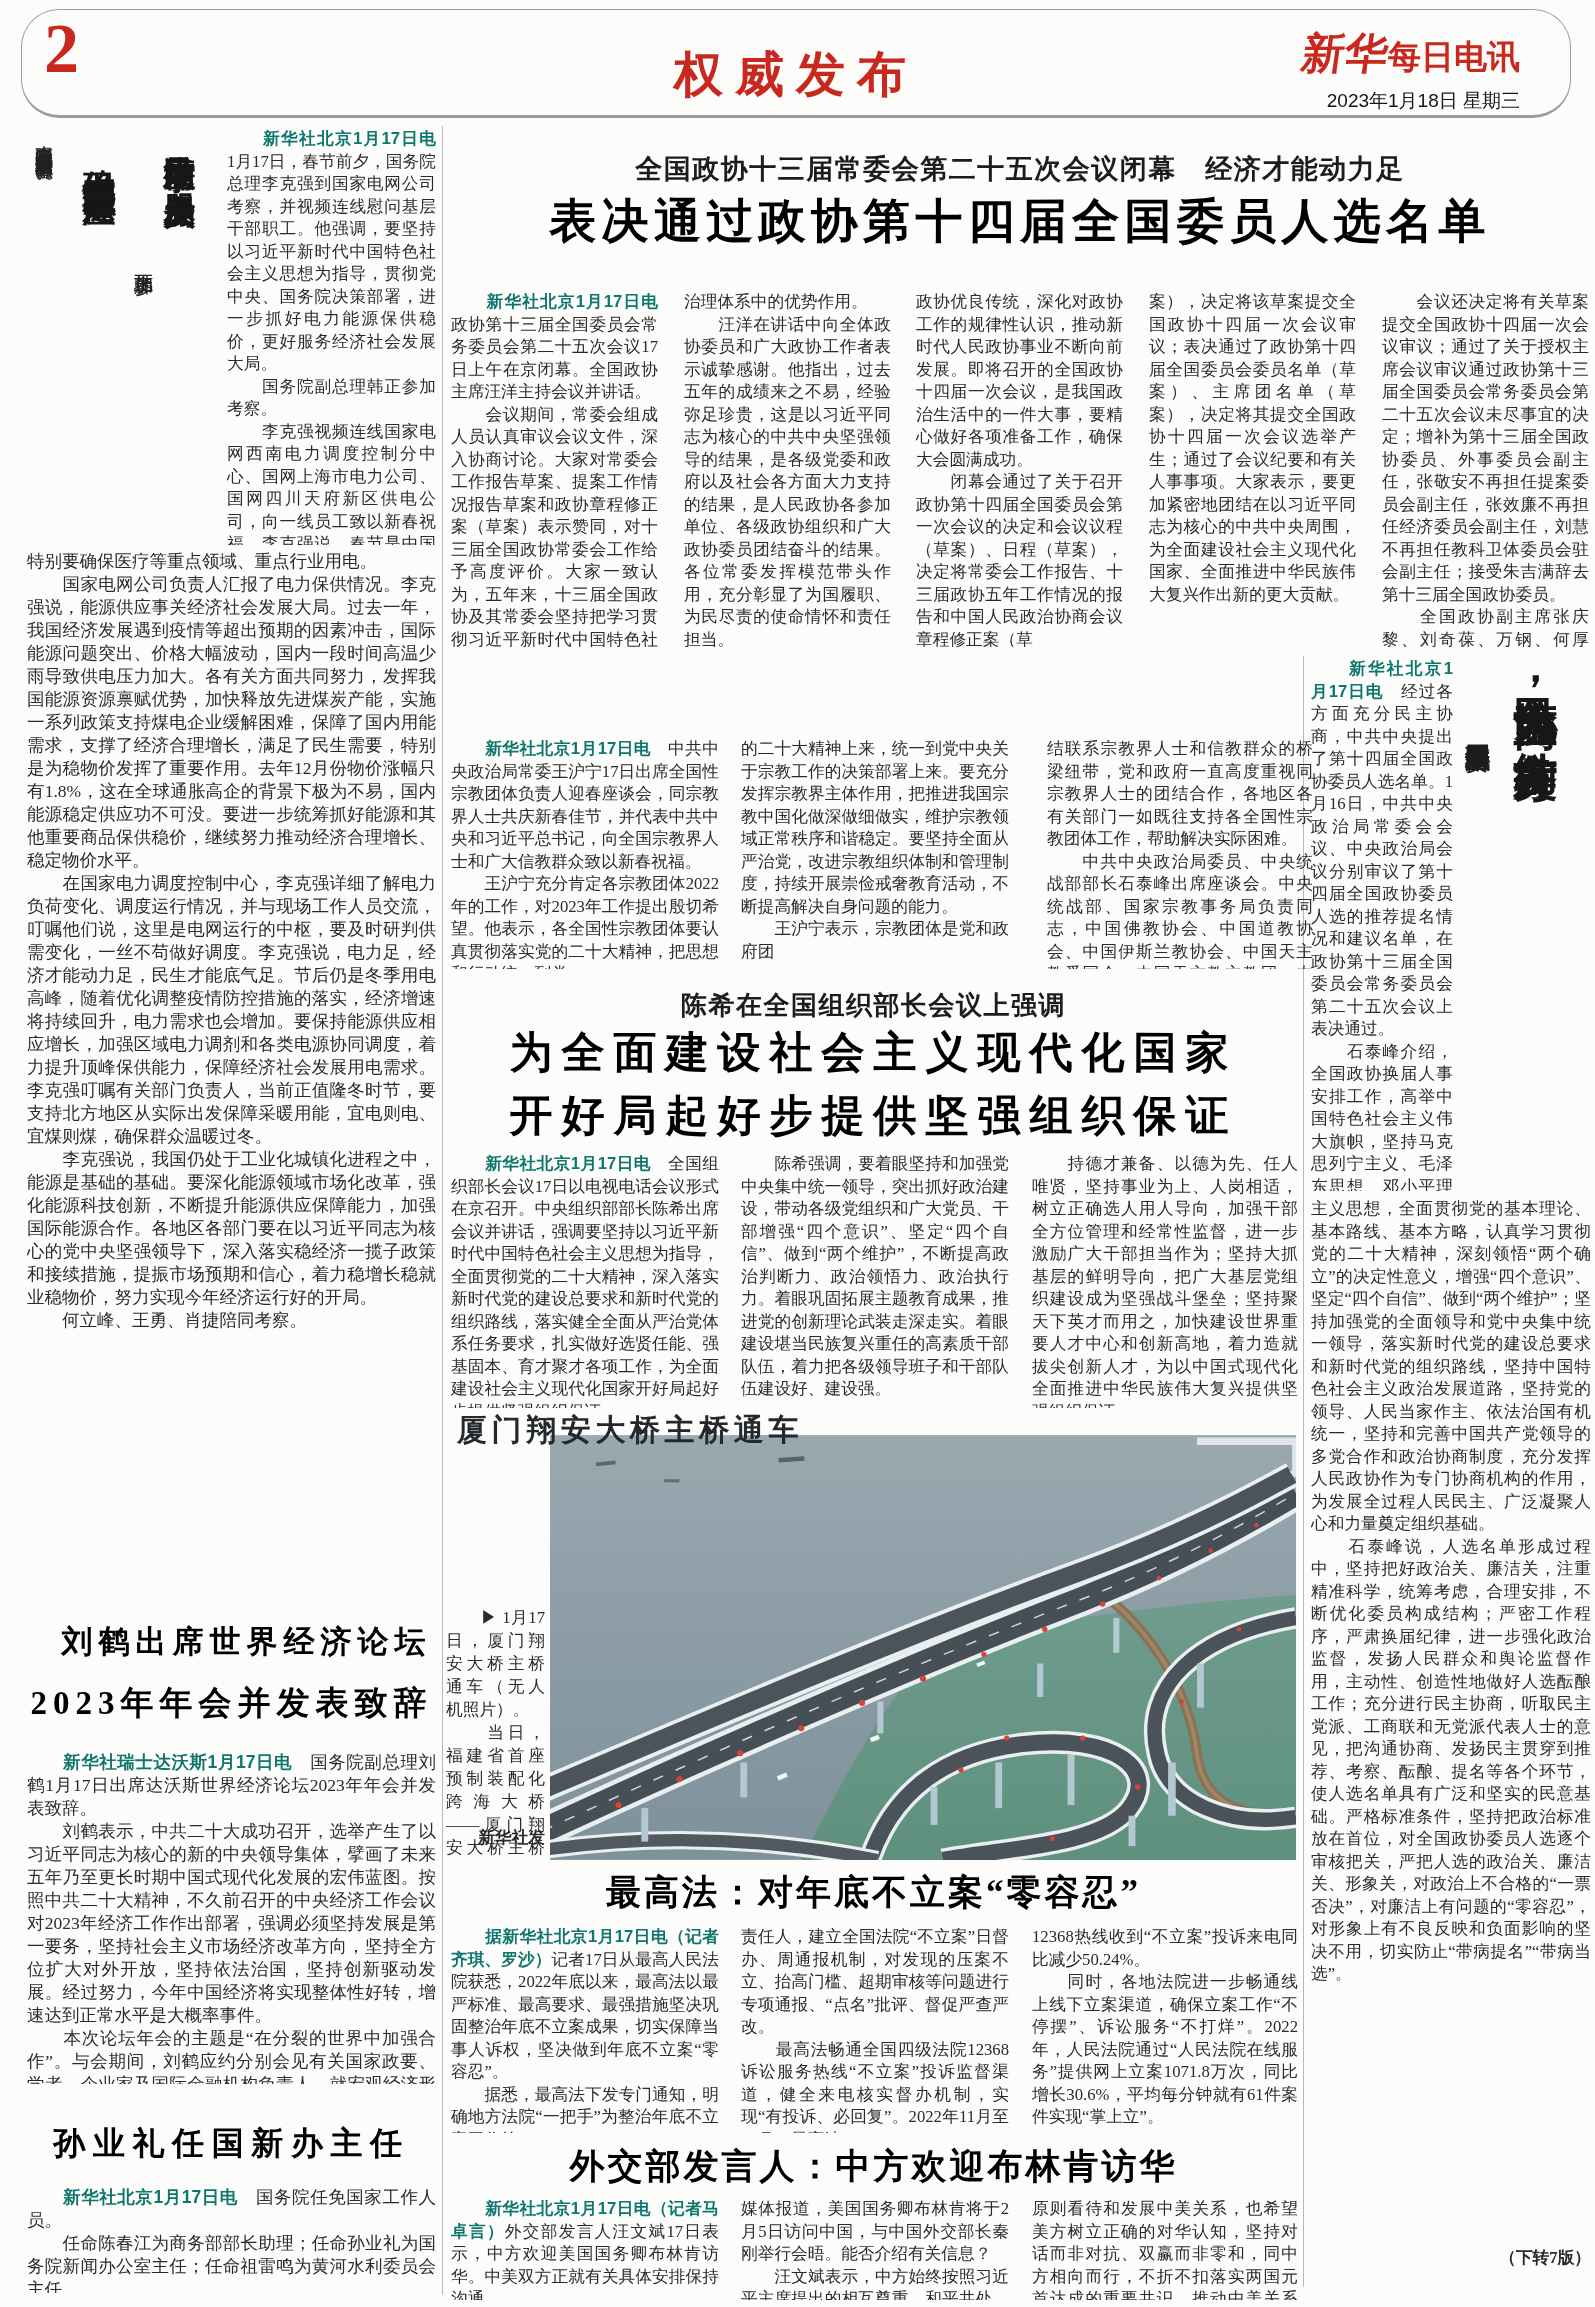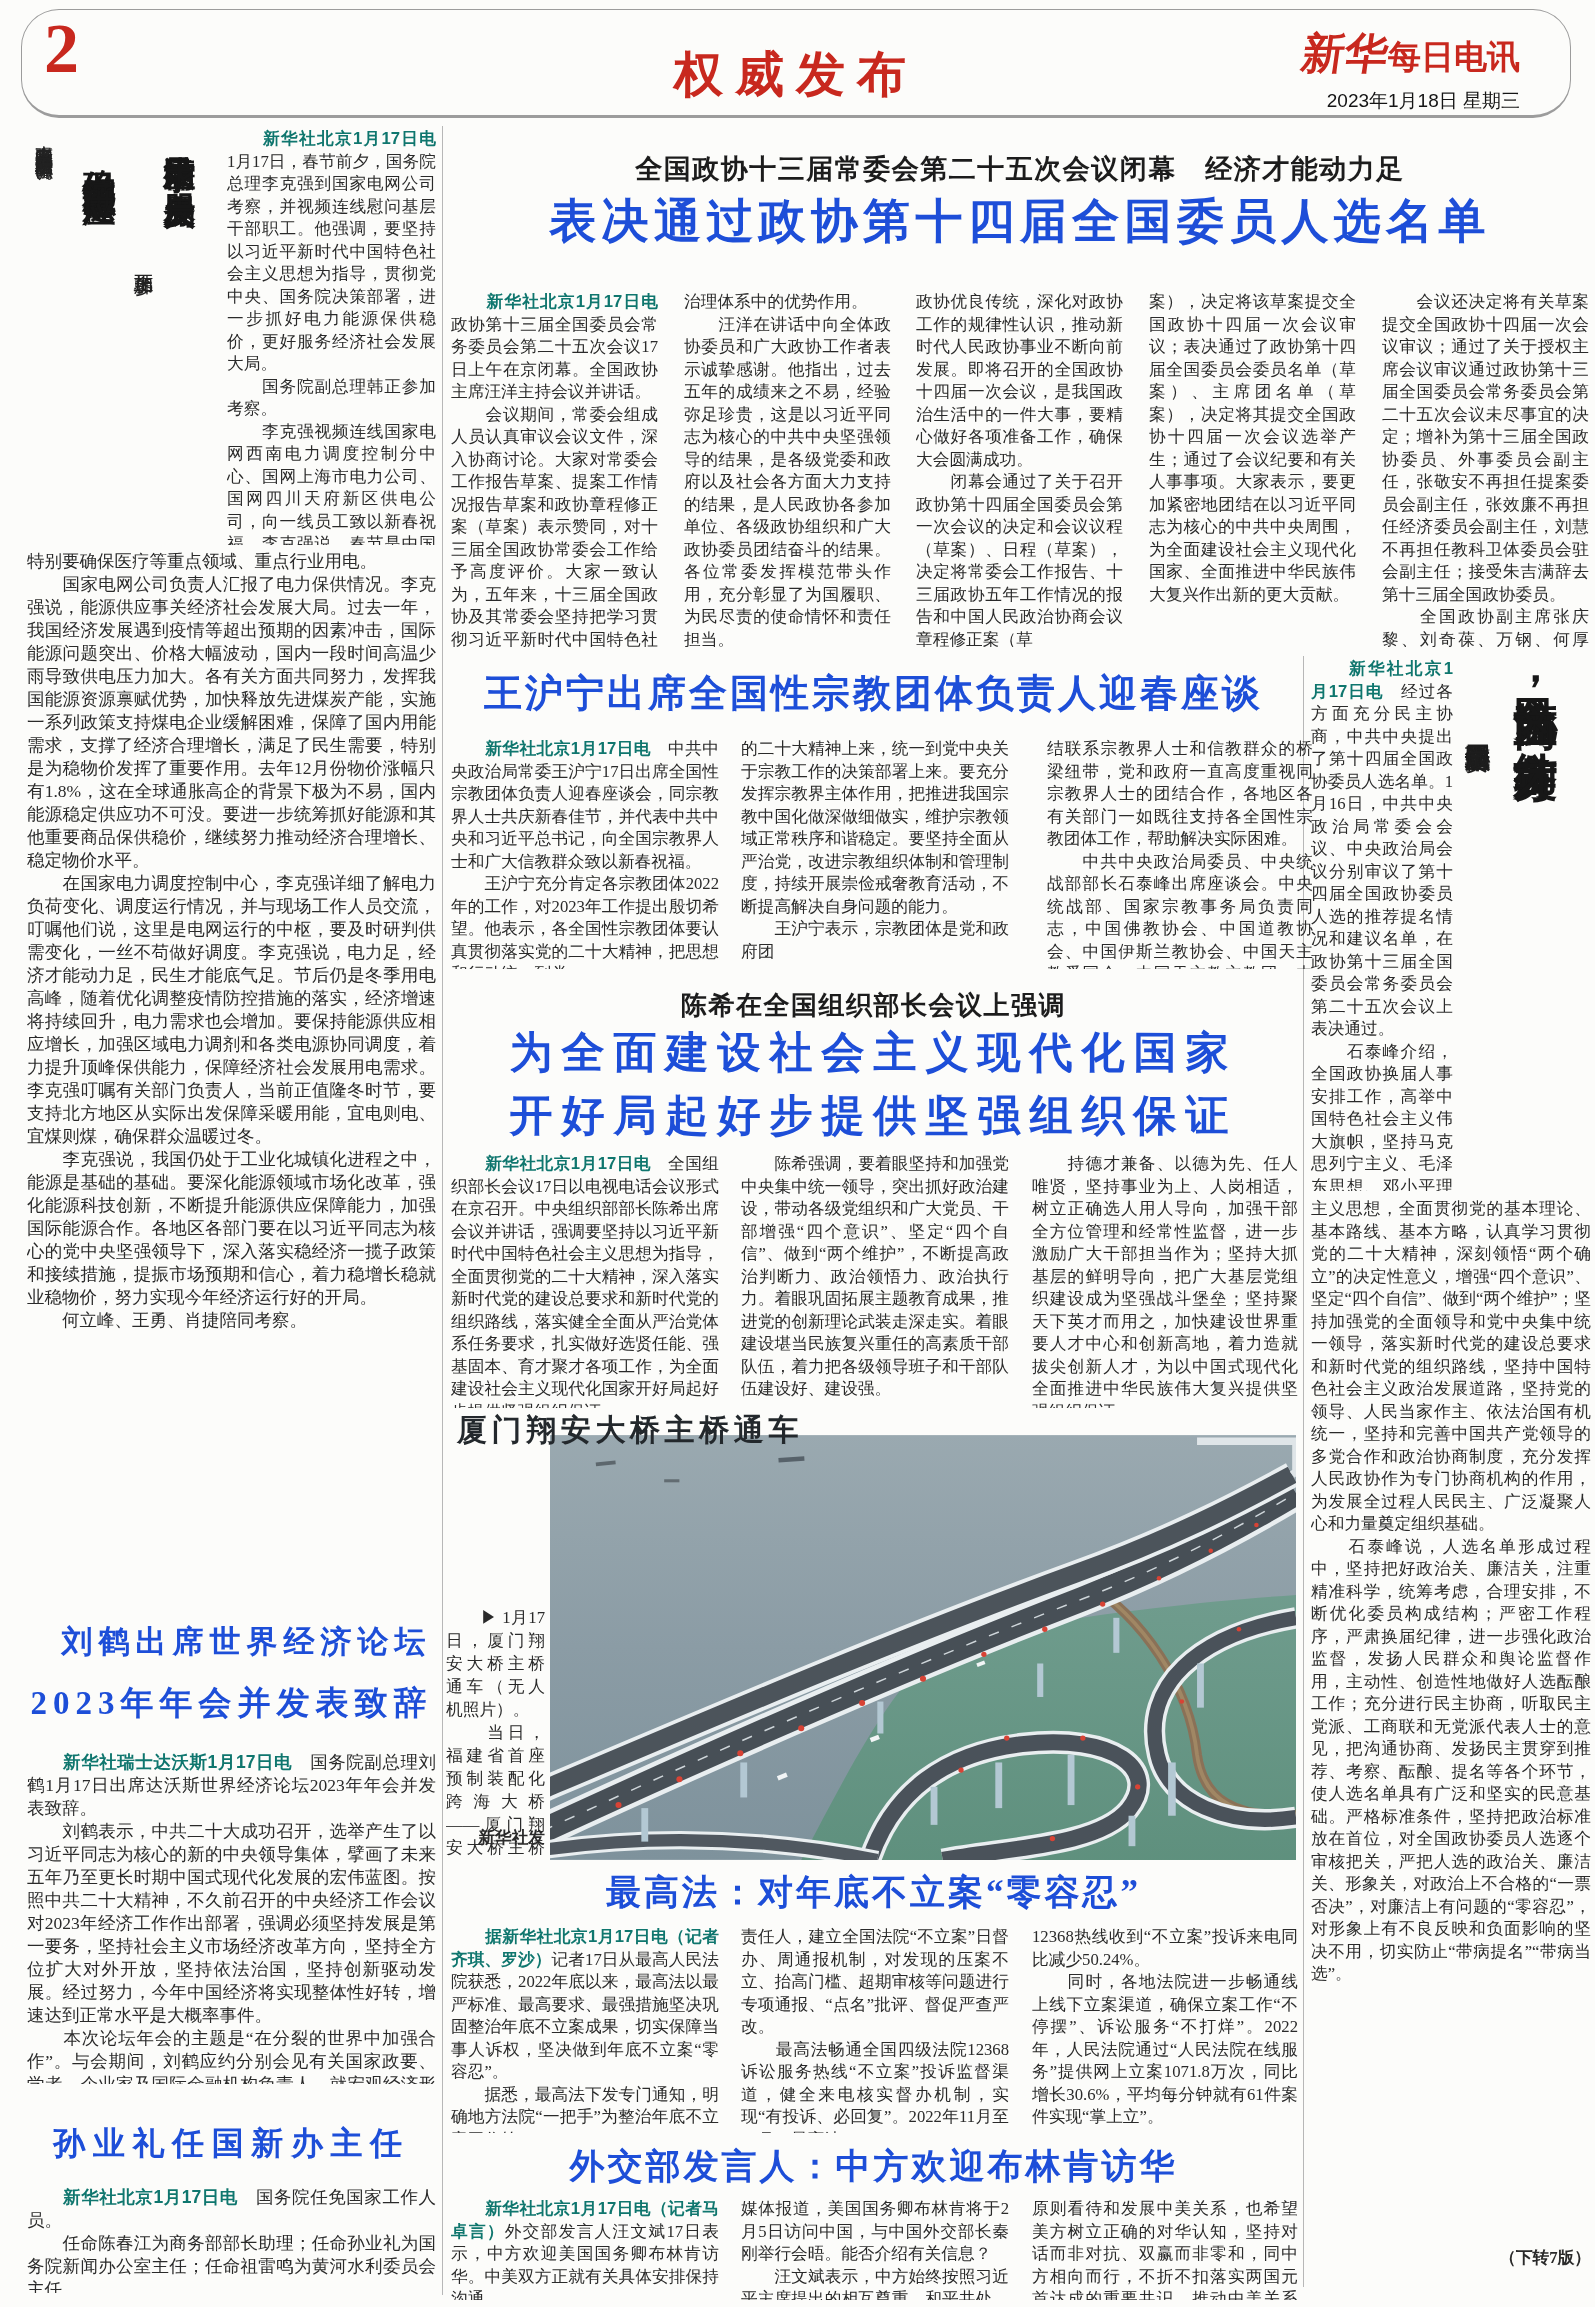--- a/index.html
+++ b/index.html
@@ -16,21 +16,21 @@
   #masthead .logo1{font-size:43px;font-weight:700;display:inline-block;transform:skewX(-8deg);}
   #masthead .logo2{font-size:33px;font-weight:700;}
   #masthead .date{font-family:"Liberation Sans",sans-serif;font-size:19px;color:#141414;margin-top:4.6px;}
   
   .vtext{writing-mode:vertical-rl;text-orientation:upright;position:absolute;}
   .vbig{font-weight:700;color:#171717;}
   
   .bcol{position:absolute;font-size:16.7px;line-height:22.5px;text-align:justify;white-space:pre-line;
         overflow:hidden;color:#2a2a2a;}
   .bcol b{font-family:"Liberation Sans",sans-serif;color:#0f766e;}
-  .hl{position:absolute;text-align:center;font-weight:700;color:#1d4ed8;}
+  .hl{position:absolute;text-align:center;font-weight:700;color:#000000;}
   .kick{position:absolute;text-align:center;font-weight:700;color:#1c1c1c;}
   
   #photo{position:absolute;left:550px;top:1435px;width:746px;height:425px;overflow:hidden;}
   #photo svg{display:block;}
   #photo-title{position:absolute;left:457px;top:1410px;font-size:30px;font-weight:700;color:#23282c;
                letter-spacing:4.6px;z-index:5;}
   #photo-caption{white-space:pre-line;}
   .credit{text-align:right;}
 </style>
 </head>
@@ -82,21 +82,20 @@
 　　会议期间，常委会组成人员认真审议会议文件，深入协商讨论。大家对常委会工作报告草案、提案工作情况报告草案和政协章程修正案（草案）表示赞同，对十三届全国政协常委会工作给予高度评价。大家一致认为，五年来，十三届全国政协及其常委会坚持把学习贯彻习近平新时代中国特色社会主义思想作为首要政治任务，充分发挥了专门协商机构在国家</span></div>
   <div class="bcol" style="left:684px;top:291px;width:207px;height:356px;">治理体系中的优势作用。
 　　汪洋在讲话中向全体政协委员和广大政协工作者表示诚挚感谢。他指出，过去五年的成绩来之不易，经验弥足珍贵，这是以习近平同志为核心的中共中央坚强领导的结果，是各级党委和政府以及社会各方面大力支持的结果，是人民政协各参加单位、各级政协组织和广大政协委员团结奋斗的结果。各位常委发挥模范带头作用，充分彰显了为国履职、为民尽责的使命情怀和责任担当。
 　　汪洋表示，人民政协事业是一程接一程向前推进的，需要一届又一届政协委员接力奋斗。要深入学习贯彻中共二十大精神，弘扬人民</div>
   <div class="bcol" style="left:916px;top:291px;width:207px;height:356px;">政协优良传统，深化对政协工作的规律性认识，推动新时代人民政协事业不断向前发展。即将召开的全国政协十四届一次会议，是我国政治生活中的一件大事，要精心做好各项准备工作，确保大会圆满成功。
 　　闭幕会通过了关于召开政协第十四届全国委员会第一次会议的决定和会议议程（草案）、日程（草案），决定将常委会工作报告、十三届政协五年工作情况的报告和中国人民政治协商会议章程修正案（草</div>
   <div class="bcol" style="left:1149px;top:291px;width:207px;height:356px;">案），决定将该草案提交全国政协十四届一次会议审议；表决通过了政协第十四届全国委员会委员名单（草案）、主席团名单（草案），决定将其提交全国政协十四届一次会议选举产生；通过了会议纪要和有关人事事项。大家表示，要更加紧密地团结在以习近平同志为核心的中共中央周围，为全面建设社会主义现代化国家、全面推进中华民族伟大复兴作出新的更大贡献。</div>
   <div class="bcol" style="left:1382px;top:291px;width:207px;height:356px;">　　会议还决定将有关草案提交全国政协十四届一次会议审议；通过了关于授权主席会议审议通过政协第十三届全国委员会常务委员会第二十五次会议未尽事宜的决定；增补为第十三届全国政协委员、外事委员会副主任，张敬安不再担任提案委员会副主任，张效廉不再担任经济委员会副主任，刘慧不再担任教科卫体委员会驻会副主任；接受朱吉满辞去第十三届全国政协委员。
 　　全国政协副主席张庆黎、刘奇葆、万钢、何厚铧、卢展工、马飚、梁振英、夏宝龙、杨传堂、李斌、巴特尔、汪永清、苏辉、郑建邦、辜胜阻、刘新成、何维、邵鸿、高云龙出席会议。</div>
 
-  <div class="hl" style="left:449px;top:668px;width:849px;font-size:38px;letter-spacing:3px;">王沪宁出席全国性宗教团体负责人迎春座谈</div>
   <div class="bcol" style="left:451px;top:738px;width:268px;height:231px;"><b>　　新华社北京1月17日电　</b><span>中共中央政治局常委王沪宁17日出席全国性宗教团体负责人迎春座谈会，同宗教界人士共庆新春佳节，并代表中共中央和习近平总书记，向全国宗教界人士和广大信教群众致以新春祝福。
 　　王沪宁充分肯定各宗教团体2022年的工作，对2023年工作提出殷切希望。他表示，各全国性宗教团体要认真贯彻落实党的二十大精神，把思想和行动统一到党</span></div>
   <div class="bcol" style="left:741px;top:738px;width:268px;height:231px;">的二十大精神上来，统一到党中央关于宗教工作的决策部署上来。要充分发挥宗教界主体作用，把推进我国宗教中国化做深做细做实，维护宗教领域正常秩序和谐稳定。要坚持全面从严治党，改进宗教组织体制和管理制度，持续开展崇俭戒奢教育活动，不断提高解决自身问题的能力。
 　　王沪宁表示，宗教团体是党和政府团</div>
   <div class="bcol" style="left:1032px;top:738px;width:266px;height:231px;margin-left:15px;">结联系宗教界人士和信教群众的桥梁纽带，党和政府一直高度重视同宗教界人士的团结合作，各地区各有关部门一如既往支持各全国性宗教团体工作，帮助解决实际困难。
 　　中共中央政治局委员、中央统战部部长石泰峰出席座谈会。中央统战部、国家宗教事务局负责同志，中国佛教协会、中国道教协会、中国伊斯兰教协会、中国天主教爱国会、中国天主教主教团、中国基督教三自爱国运动委员会主要负责人在会上发言。</div>
 
   <div class="kick" style="left:449px;top:988px;width:849px;font-size:26px;letter-spacing:1.5px;">陈希在全国组织部长会议上强调</div>
   <div class="hl" style="left:449px;top:1087px;width:849px;font-size:43px;letter-spacing:9px;">开好局起好步提供坚强组织保证</div>
   <div class="hl" style="left:449px;top:1024px;width:849px;font-size:43px;letter-spacing:9px;">为全面建设社会主义现代化国家</div>

